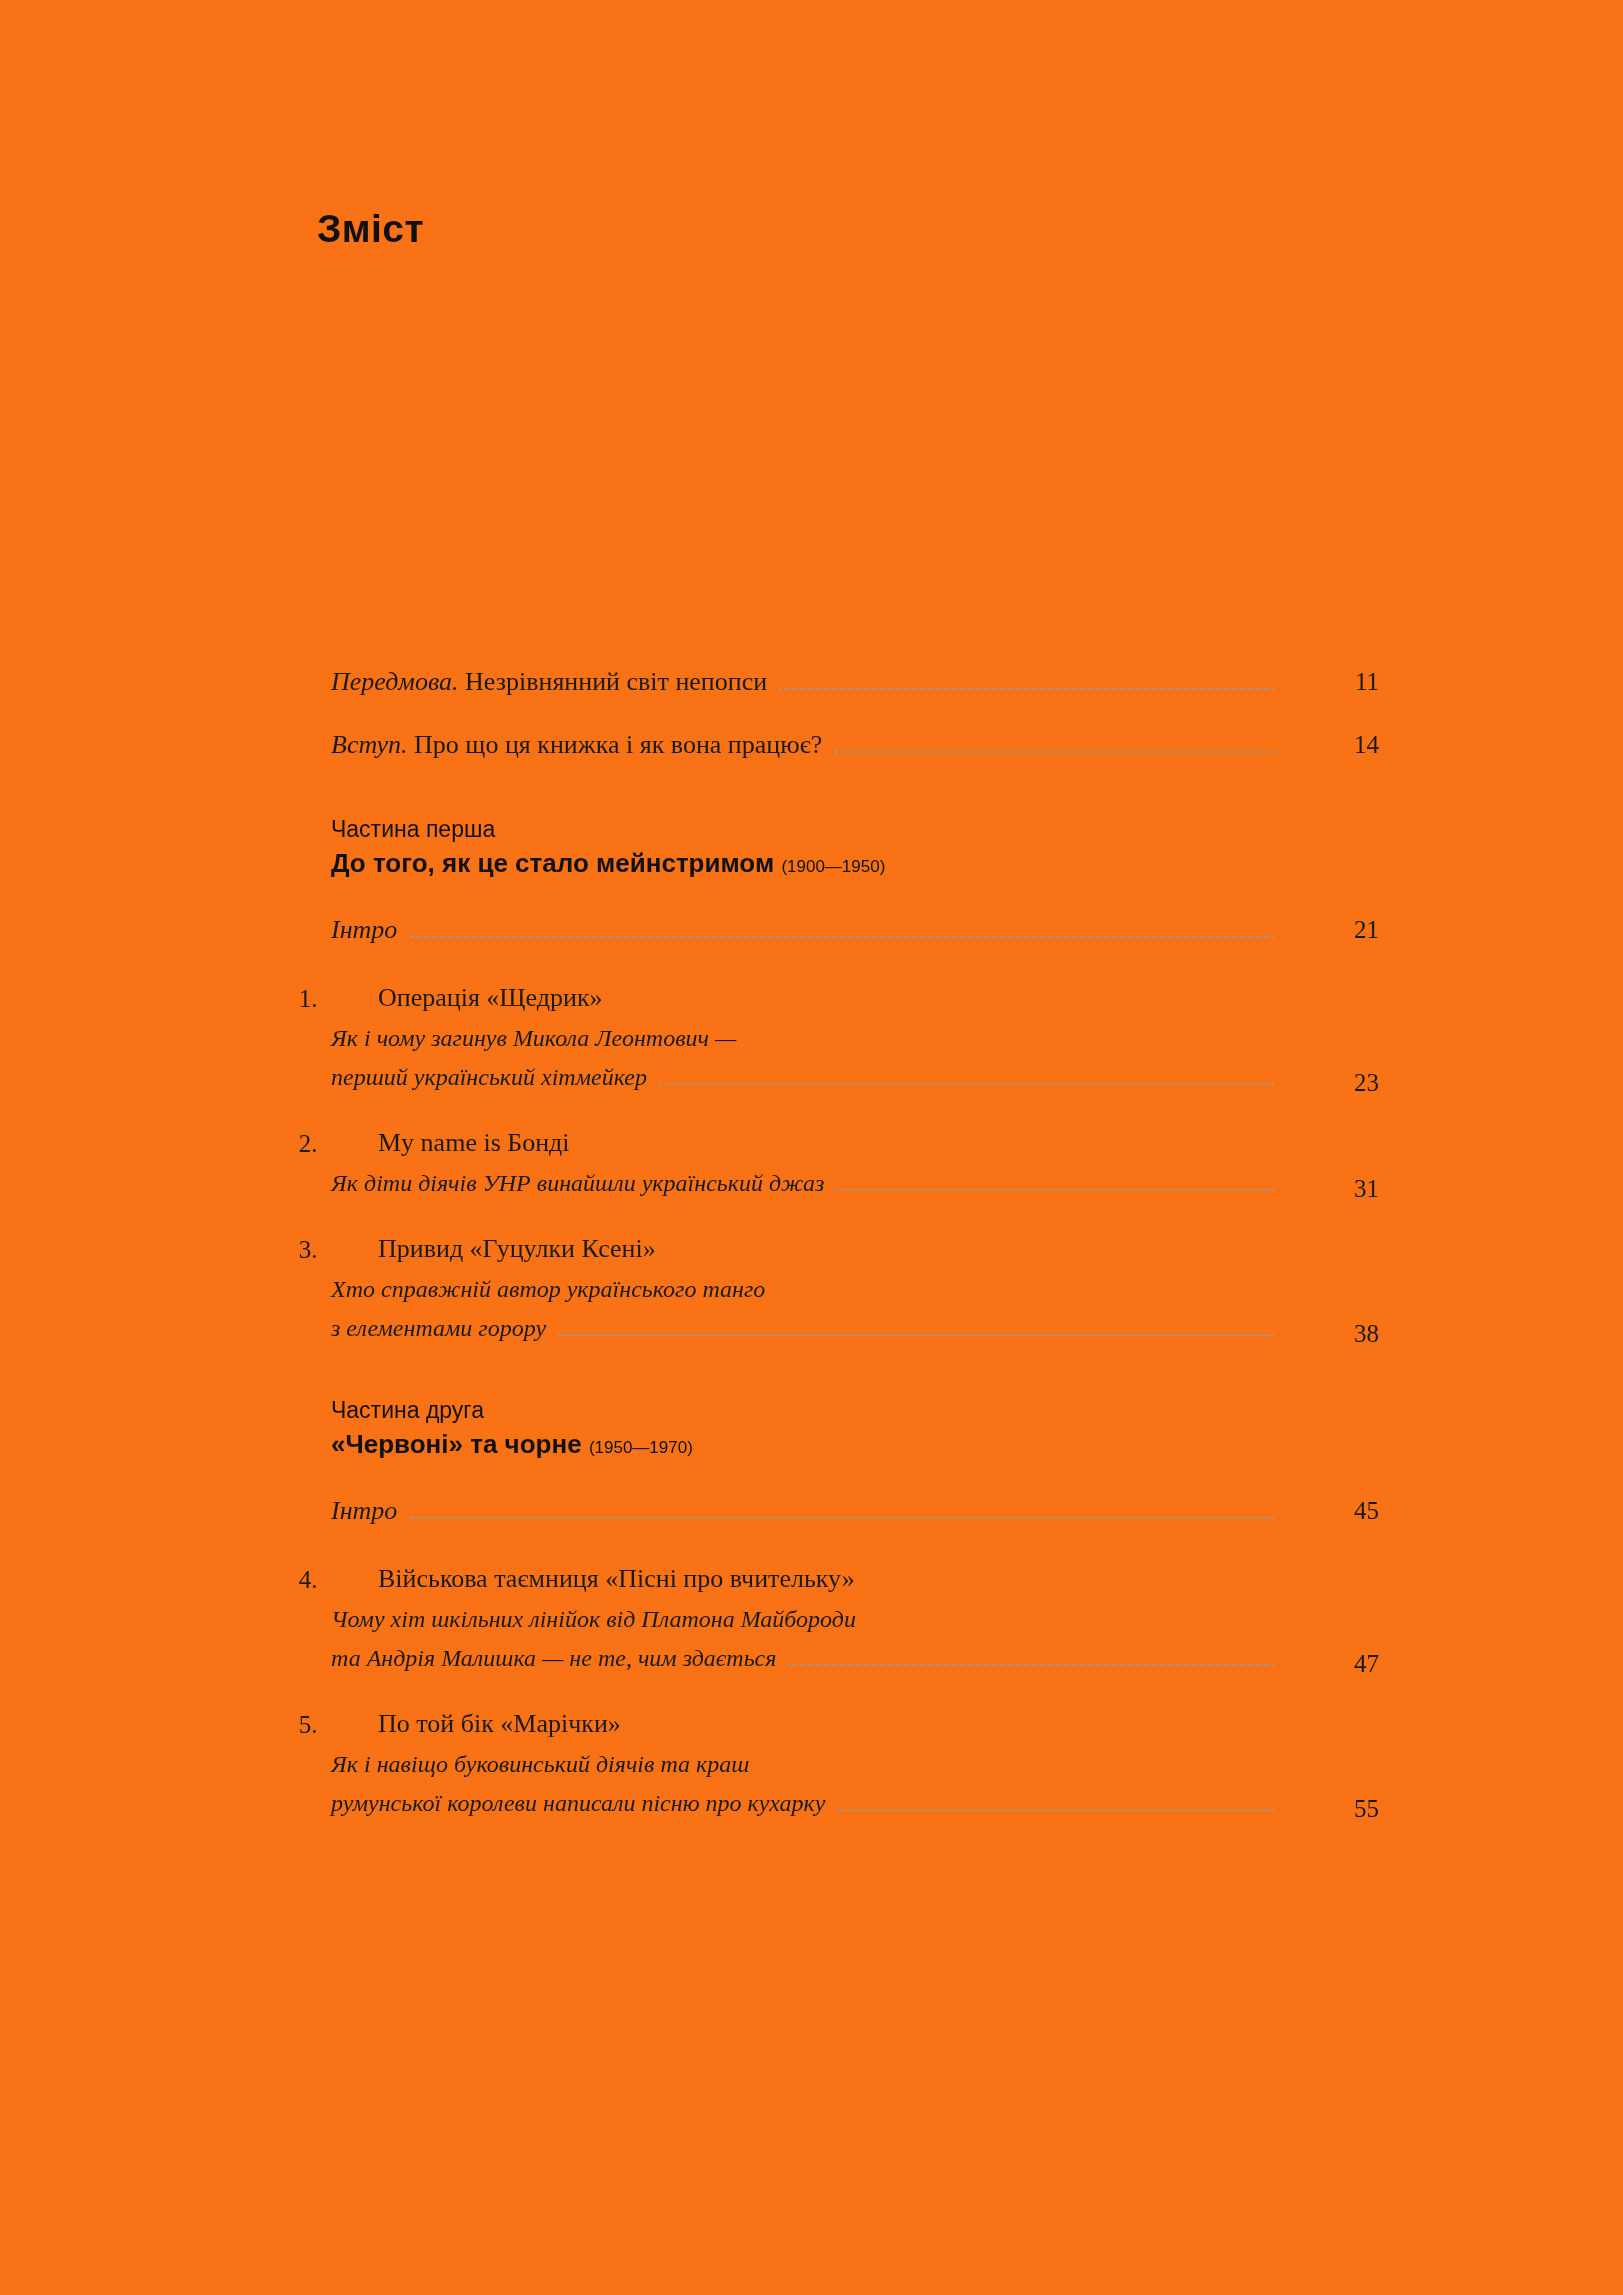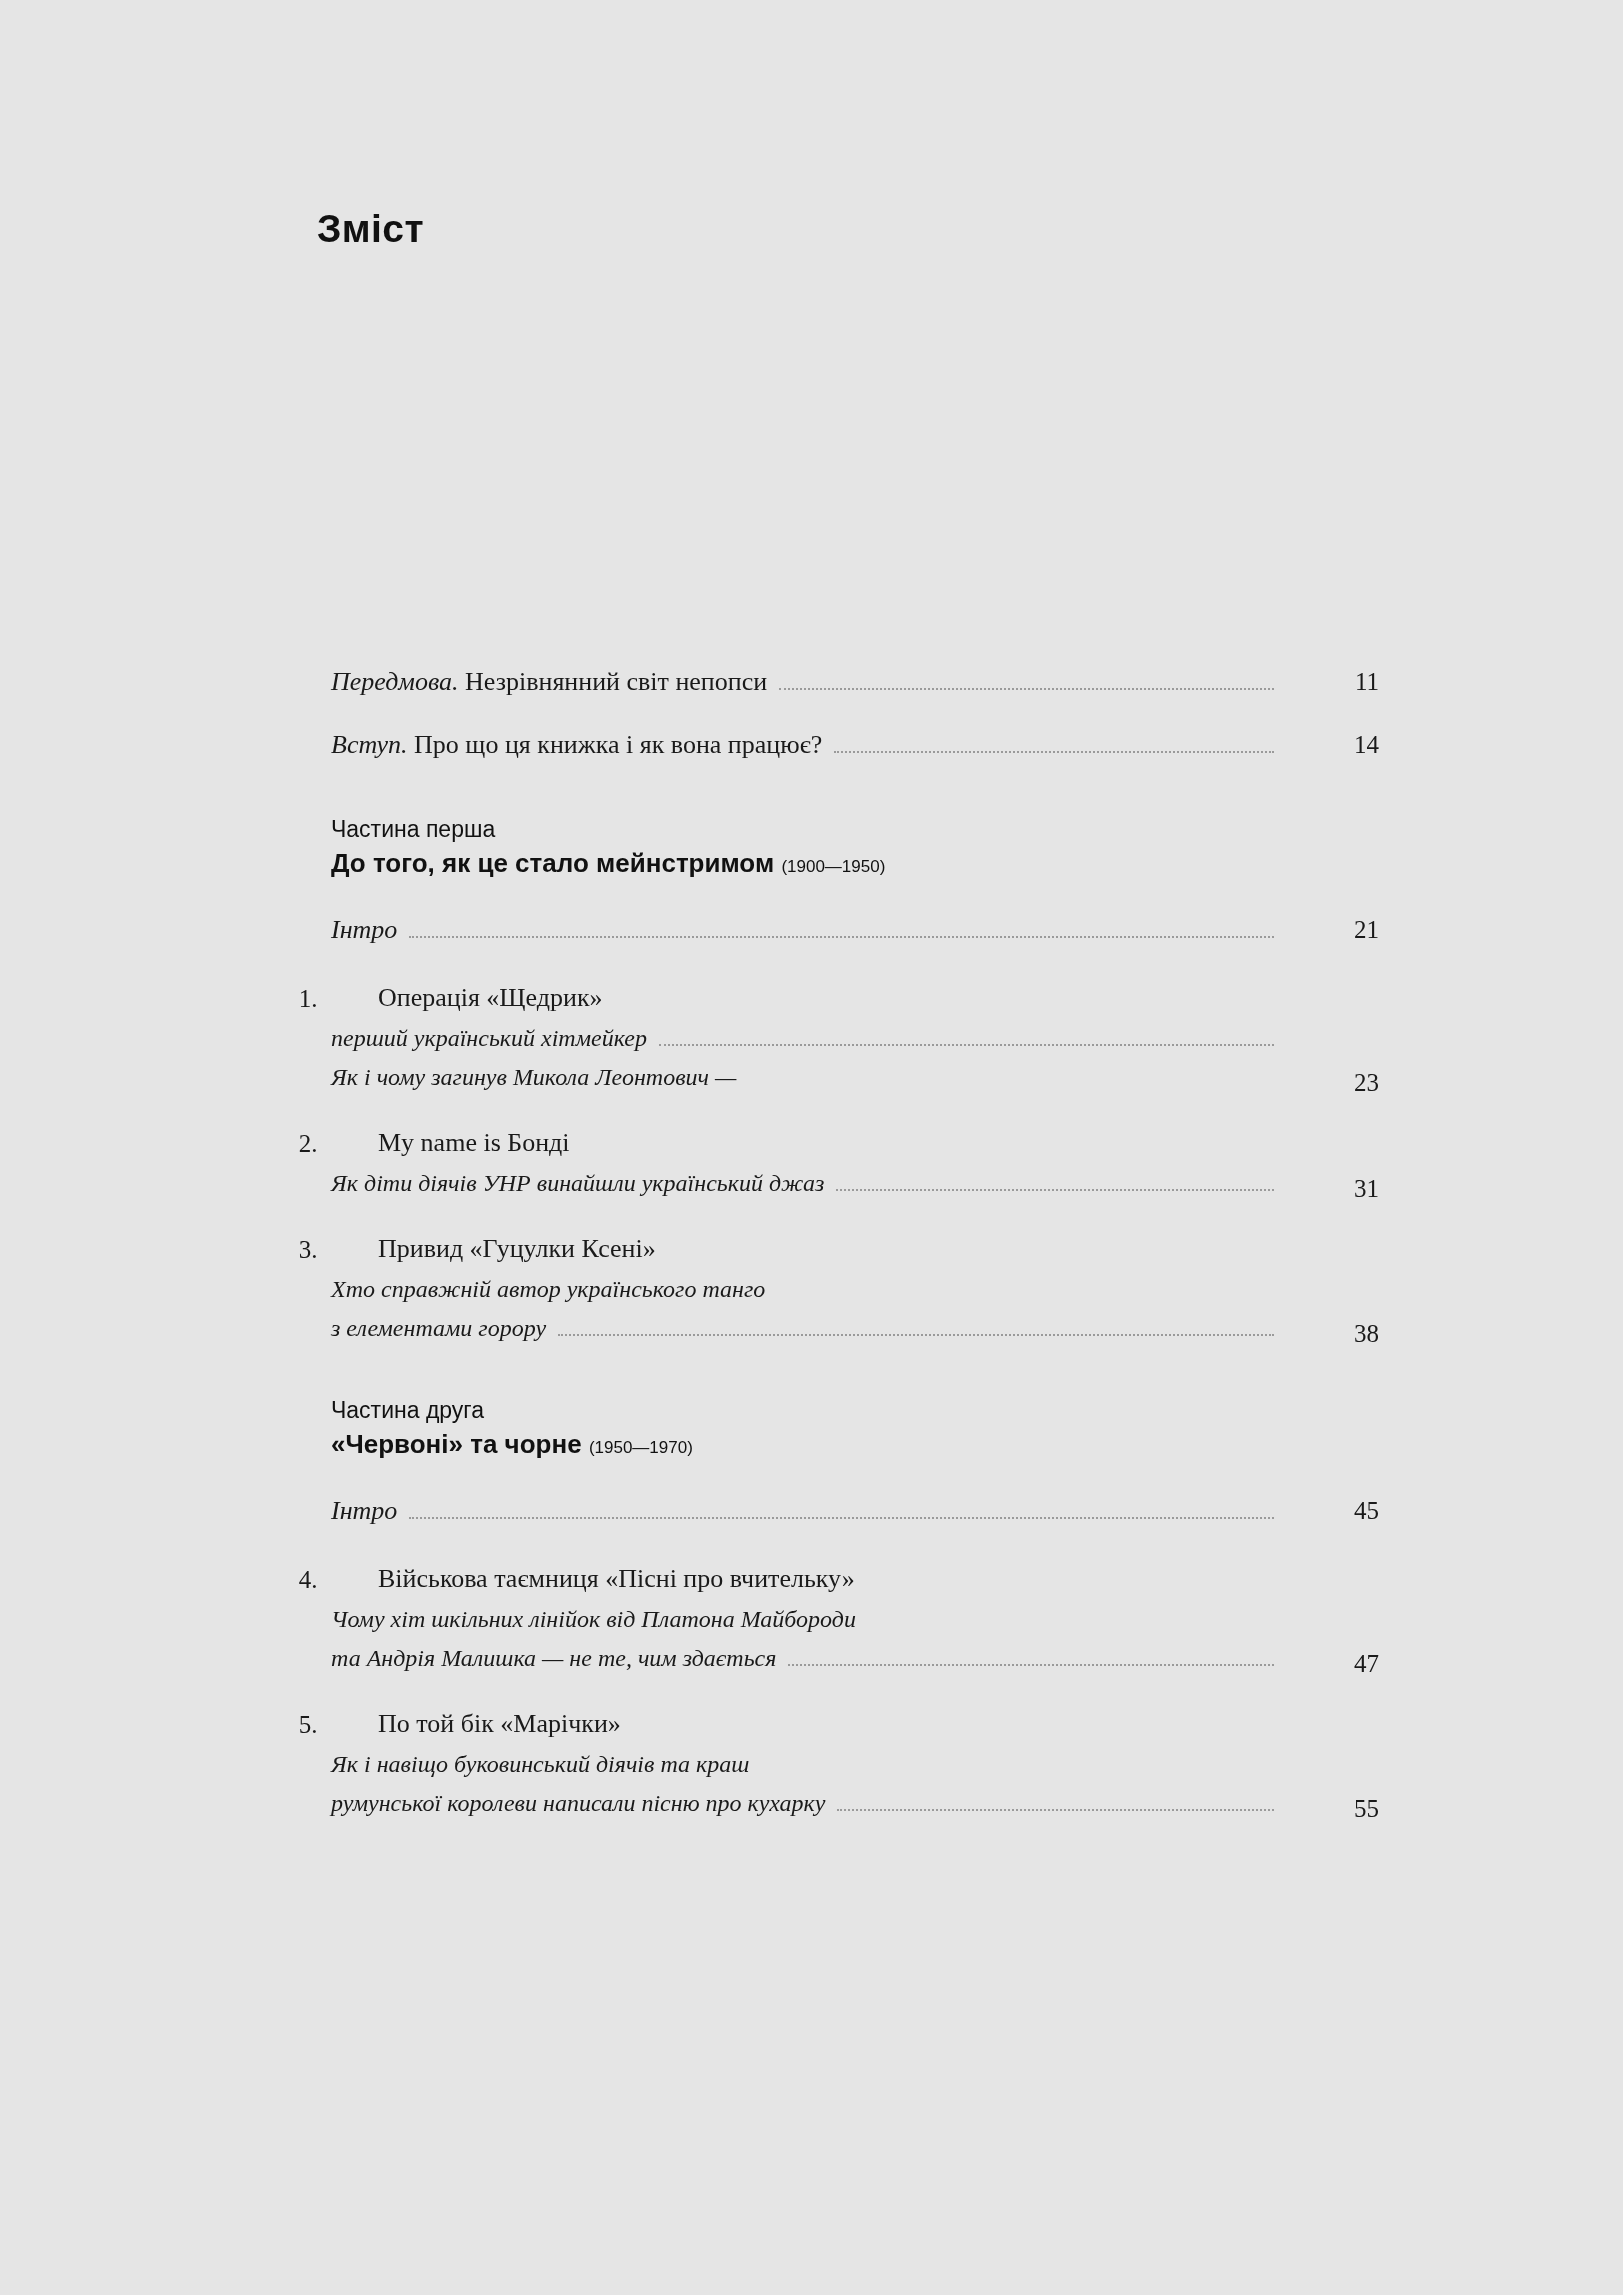--- a/index.html
+++ b/index.html
@@ -13,21 +13,21 @@
     font-family: "Liberation Serif", serif;
     color: #1a1a1a;
     position: relative;
     overflow: hidden;
   }
   .page {
     position: absolute;
     left: 0; top: 0;
     width: 1624px;
     height: 2295px;
-    background: #e5e5e5;
+    background: #f97316;
   }
   .toc-title {
     position: absolute;
     left: 317px;
     top: 207px;
     font-family: "Liberation Sans", sans-serif;
     font-weight: bold;
     font-size: 39px;
     letter-spacing: 0.4px;
     color: #111111;
@@ -209,26 +209,26 @@
         </div>
       </div>
       <div class="pagecol">21</div>
     </div>
 
     <div class="entry chapter">
       <div class="num">1.</div>
       <div class="txtcol">
         <div class="title">Операція «Щедрик»</div>
         <div class="sub subline">
-          <span class="label">перший український хітмейкер</span>
-          <span class="dots"></span>
-        </div>
-        <div class="sub subline">
           <span class="label">Як і чому загинув Микола Леонтович —</span>
           <span class="nodots"></span>
+        </div>
+        <div class="sub subline">
+          <span class="label">перший український хітмейкер</span>
+          <span class="dots"></span>
         </div>
       </div>
       <div class="pagecol" style="display:flex;align-items:flex-end;justify-content:flex-end;">23</div>
     </div>
 
     <div class="entry chapter">
       <div class="num">2.</div>
       <div class="txtcol">
         <div class="title">My name is Бонді</div>
         <div class="sub subline">

